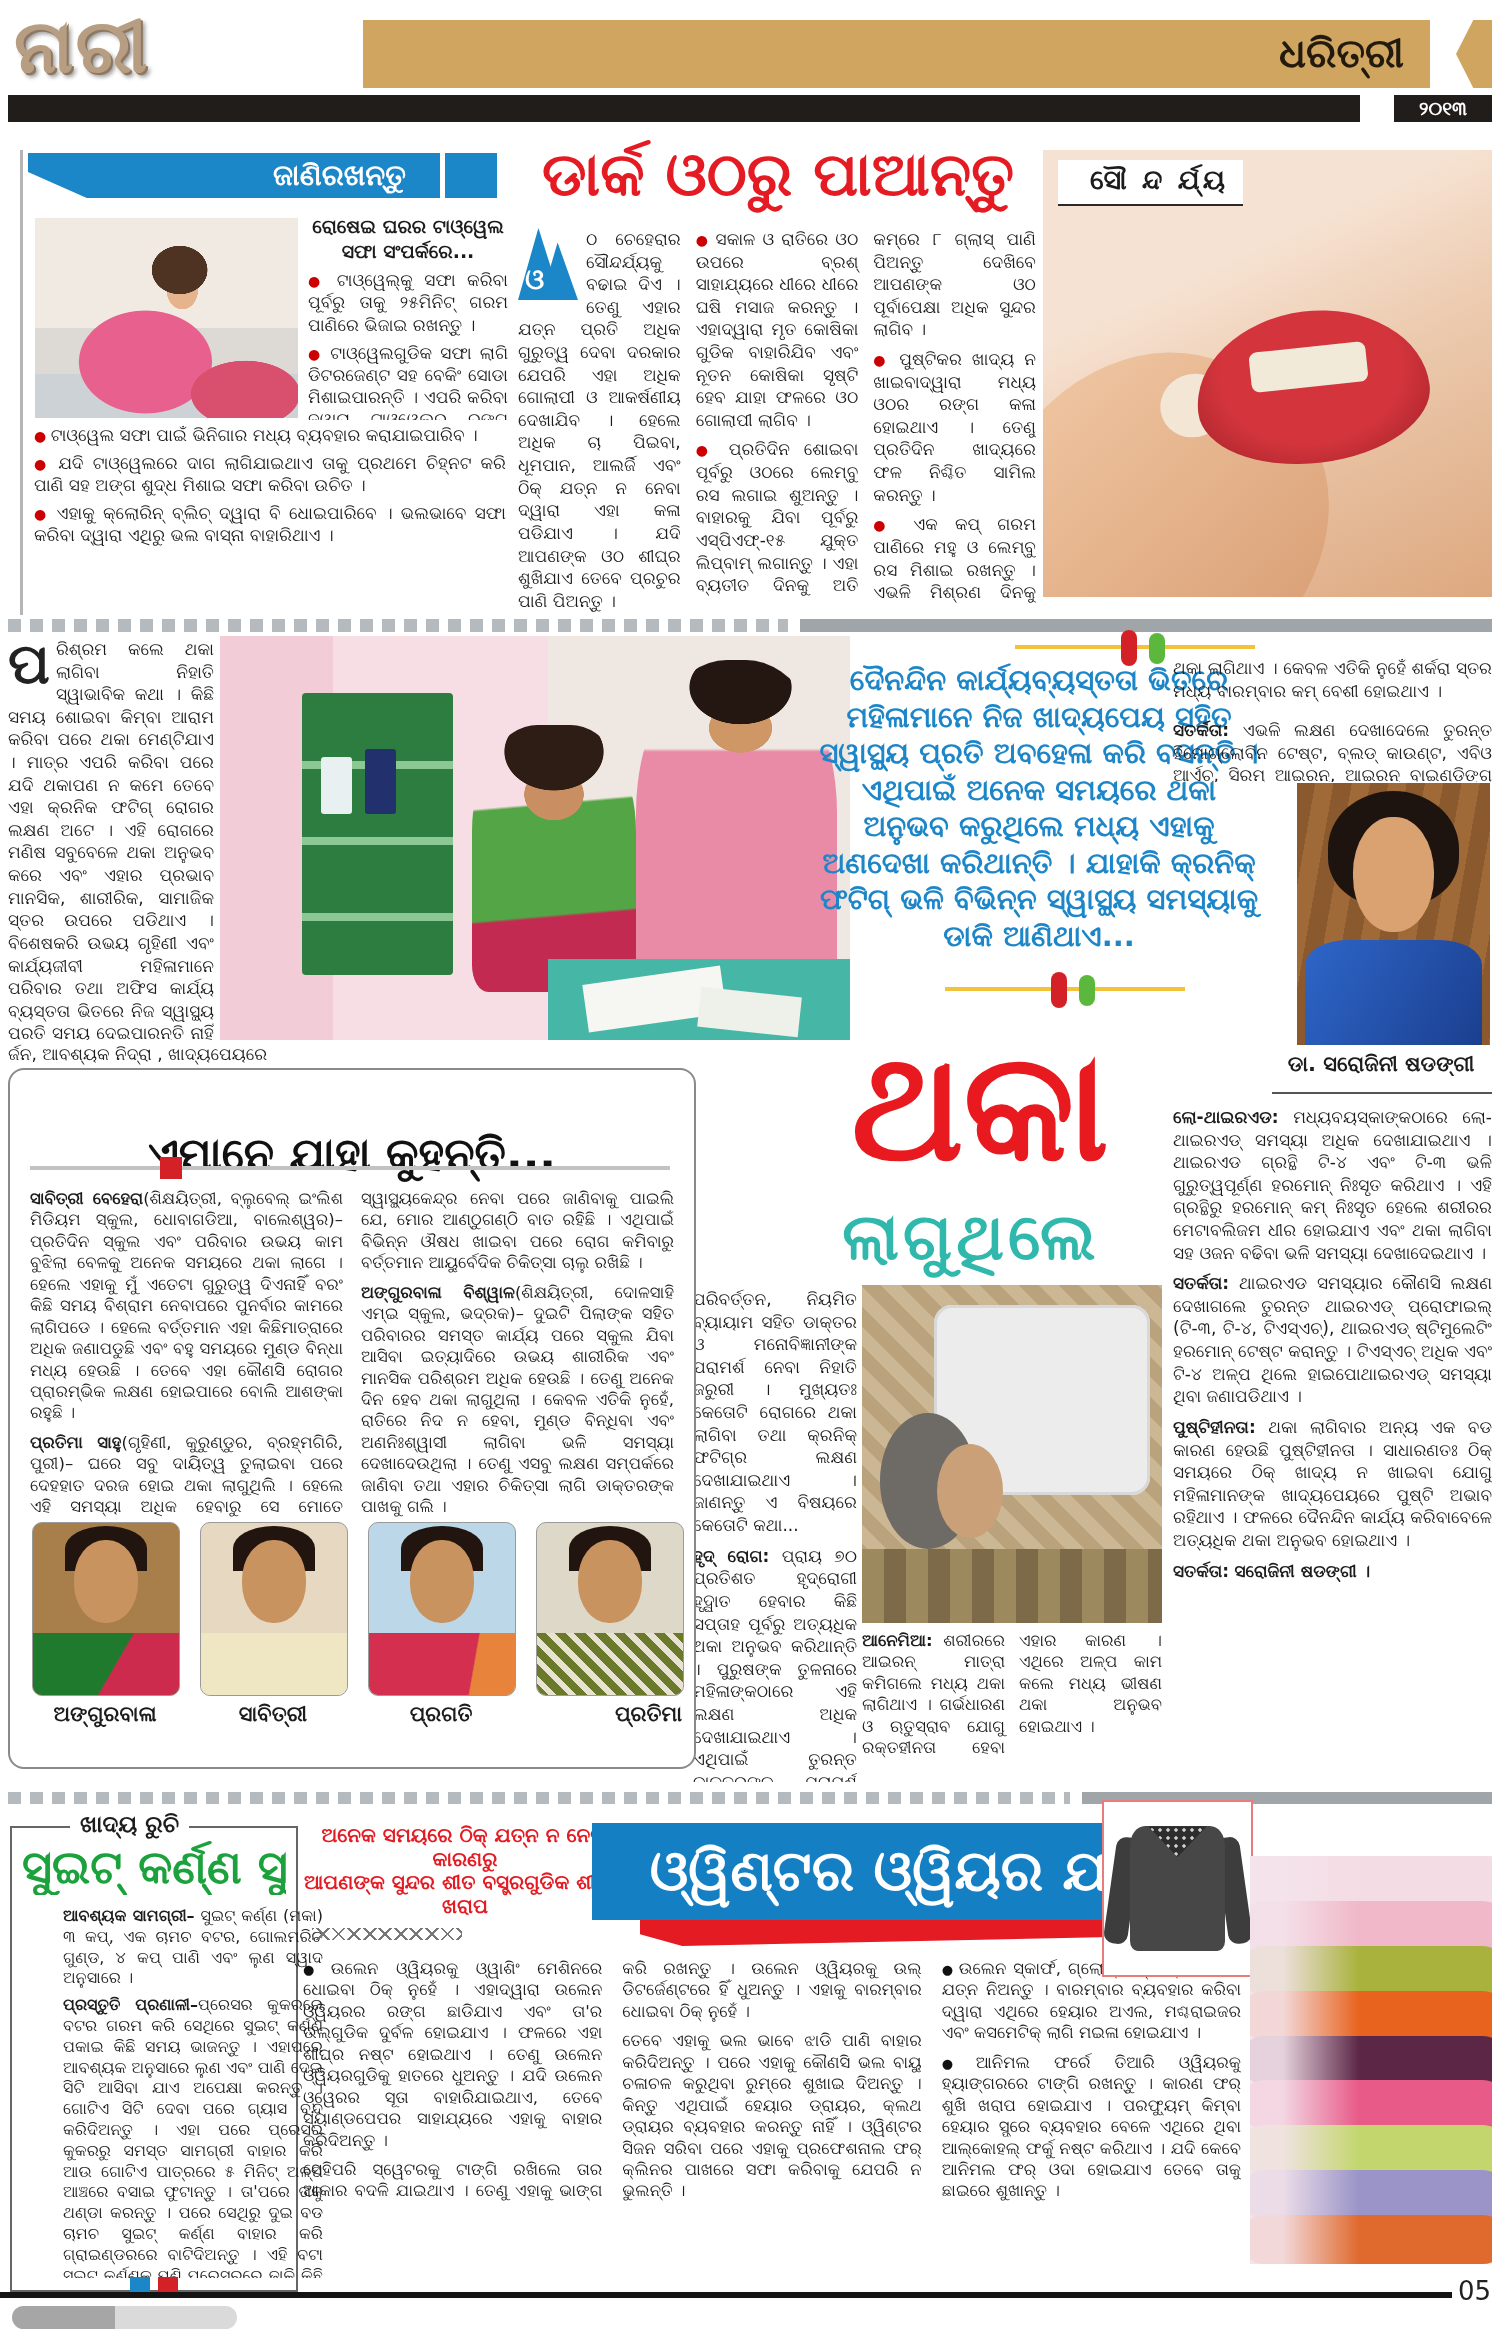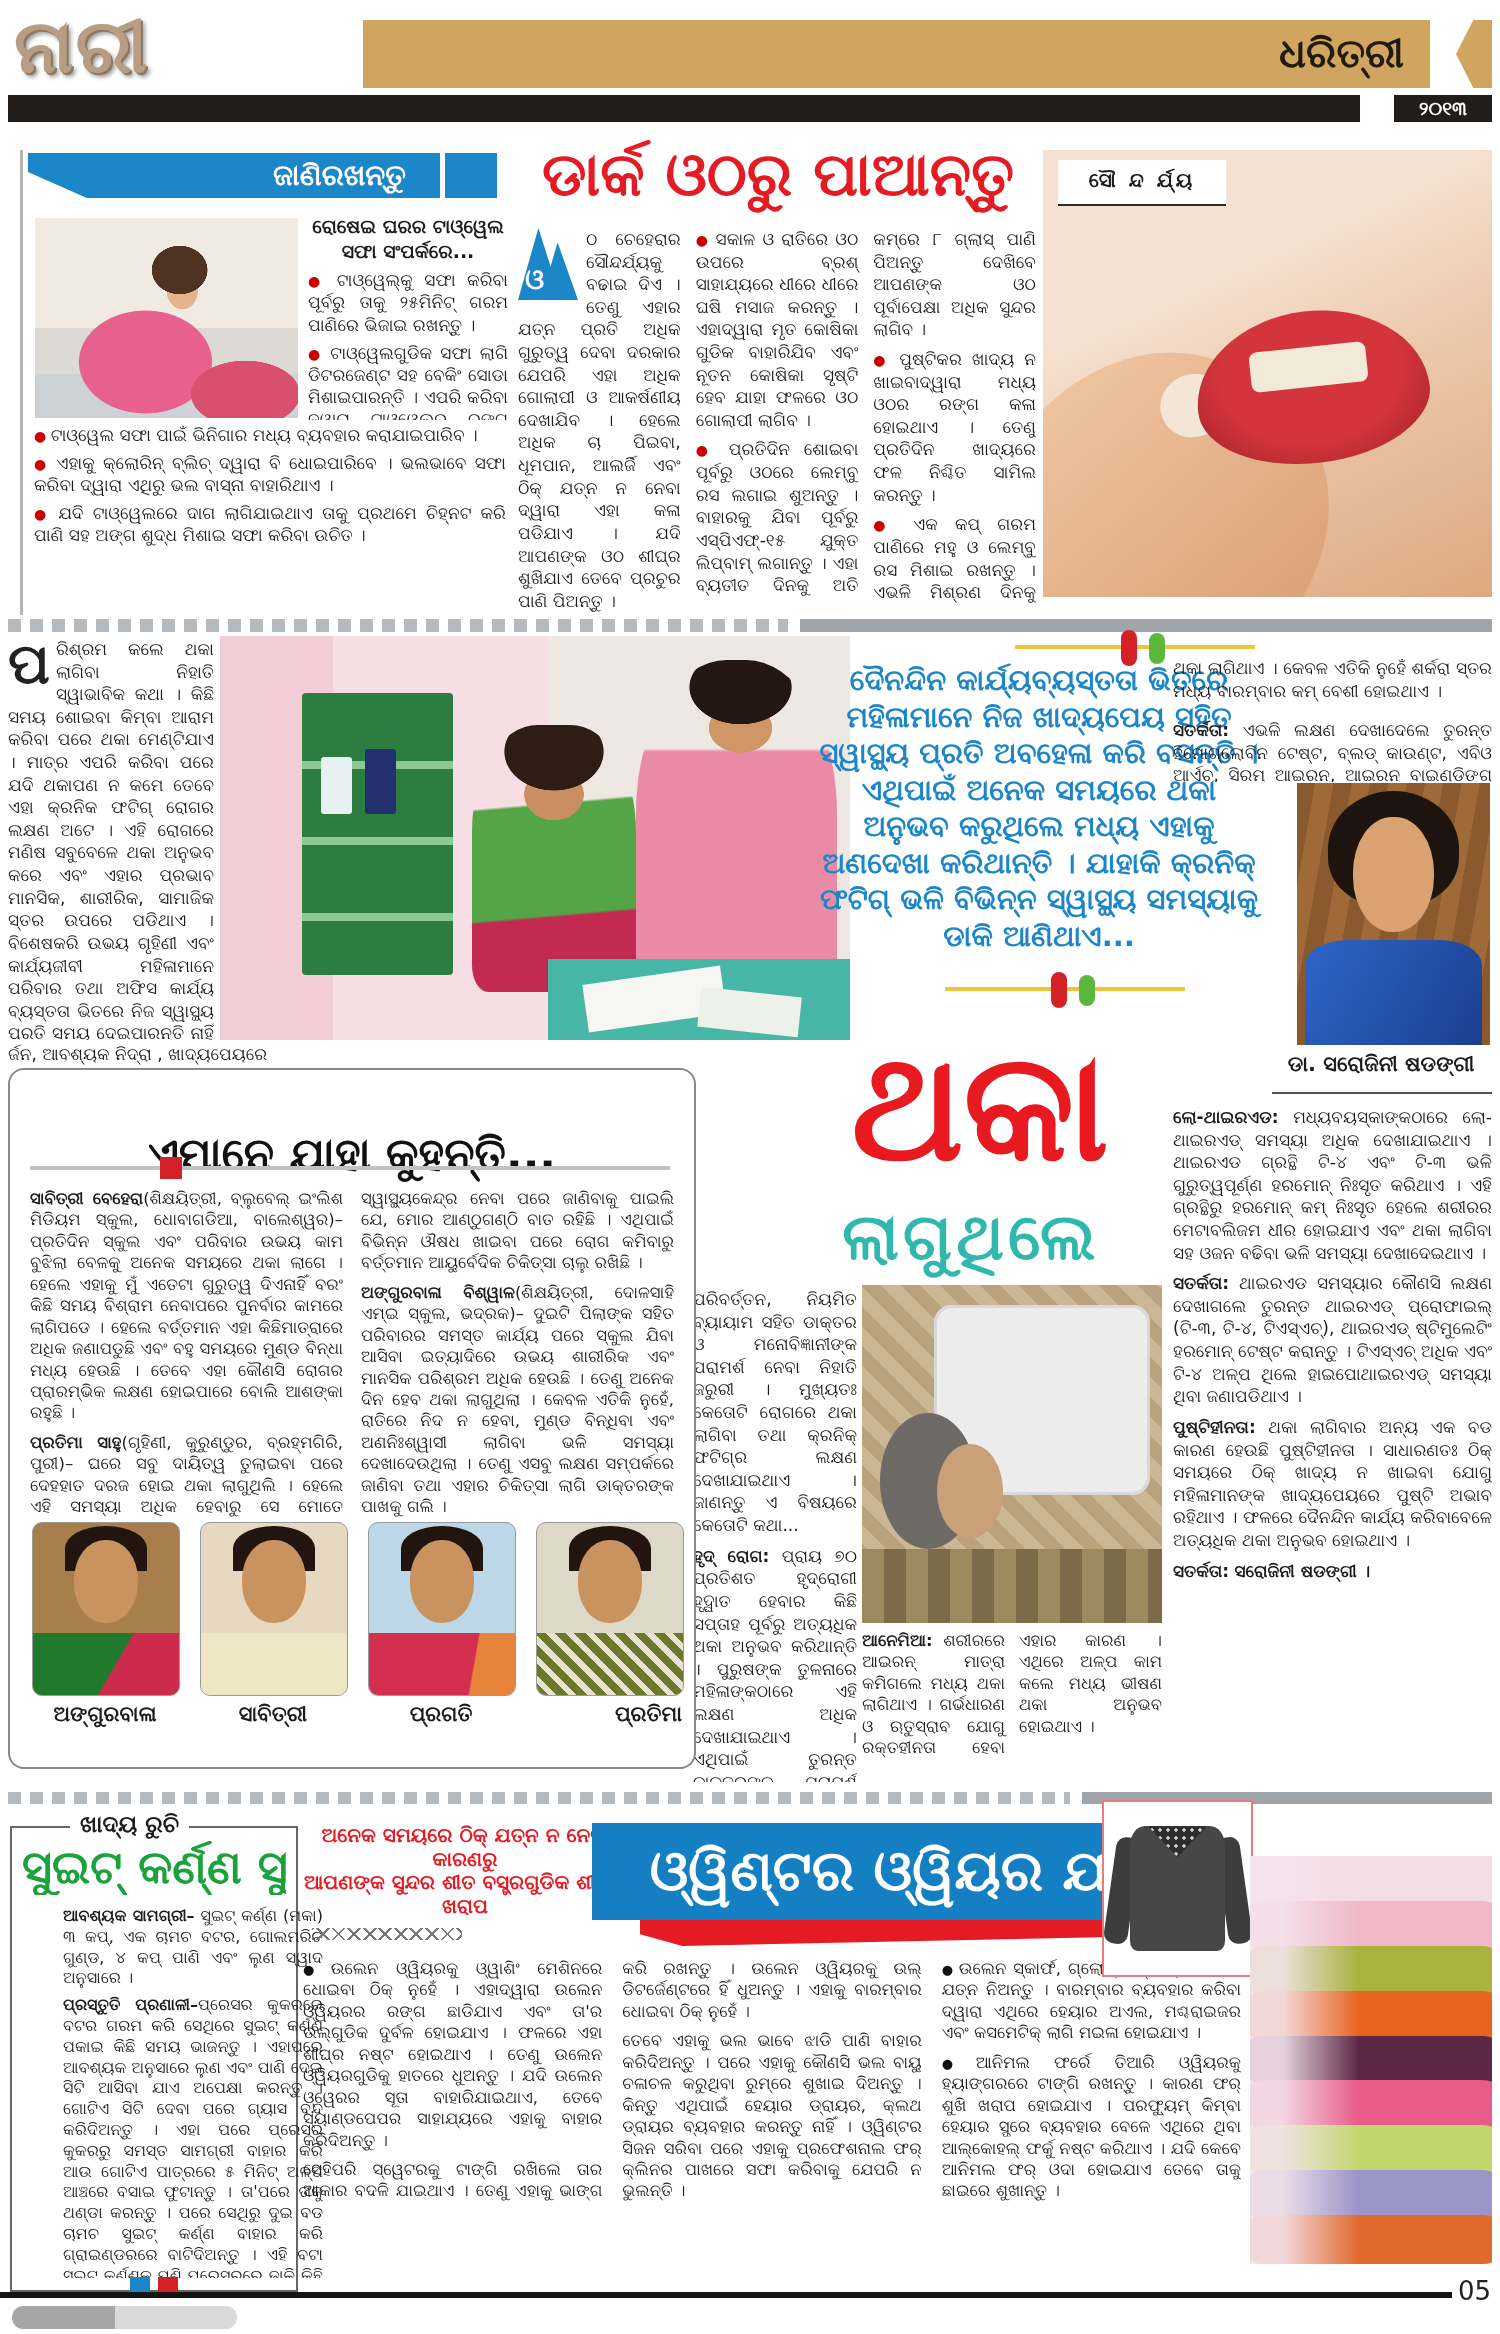--- a/index.html
+++ b/index.html
@@ -54,22 +54,22 @@
      color:#e41b23;text-align:center;line-height:88px;}
   .photo-lips{left:1043px;top:150px;width:449px;height:447px;
      background:linear-gradient(155deg,#f6e2d2 0 30%,#eccaae 55%,#dda87f 100%);}
   .lips{position:absolute;left:34%;top:36%;width:52%;height:34%;
      background:radial-gradient(ellipse at 50% 40%,#d4353c 0 55%,#9e1f28);border-radius:50%/58% 58% 42% 42%;
      transform:rotate(-7deg);}
   .teeth{position:absolute;left:46%;top:44%;width:26%;height:9%;background:#f2ead8;border-radius:8px;transform:rotate(-6deg);}
   .finger{position:absolute;left:-14%;top:44%;width:72%;height:88%;
      background:linear-gradient(100deg,#efc6a2,#d99e74);border-radius:45% 42% 32% 32%;transform:rotate(38deg);}
   .nail{position:absolute;left:26%;top:50%;width:15%;height:14%;background:#f4e6d5;border-radius:50%;transform:rotate(-22deg);}
-  .kicker{left:1058px;top:160px;width:168px;height:44px;background:#fff;font-size:20px;font-weight:bold;
-     letter-spacing:3px;line-height:40px;text-align:center;border-bottom:2px solid #2a2a2a;}
+  .kicker{left:1058px;top:160px;width:168px;height:44px;background:#fff;font-size:27px;font-weight:bold;
+     letter-spacing:3px;line-height:40px;text-align:center;border-bottom:2px solid #2a2a2a;padding-left:17px;}
   .beauty-body{left:518px;top:228px;width:518px;height:388px;column-count:3;column-gap:15px;
      font-size:17px;line-height:1.33;}
   .beauty-body p{margin:0 0 7px 0;}
   .dropO{float:left;width:60px;height:72px;margin:2px 8px 0 0;position:relative;}
   .dropO .t1{position:absolute;inset:0;background:#1b86c8;clip-path:polygon(34% 0,72% 100%,0 100%);}
   .dropO .t2{position:absolute;inset:0;background:#1b86c8;clip-path:polygon(66% 20%,100% 100%,38% 100%);}
   .dropO span{position:absolute;left:7px;bottom:2px;color:#fff;font-size:28px;font-weight:bold;z-index:2;}
 
   
   .fat-left{left:8px;top:638px;width:206px;height:402px;font-size:17px;line-height:1.33;}
@@ -210,22 +210,22 @@
   <div class="abs know-bar2"></div>
   <div class="abs photo-wash"></div>
   <div class="abs know-side clip">
     <p class="lead prel">ରୋଷେଇ ଘରର ଟାଓ୍ୱେଲ
 ସଫା ସଂପର୍କରେ...</p>
     <p class="bl just">ଟାଓ୍ୱେଲ୍କୁ ସଫା କରିବା ପୂର୍ବରୁ ତାକୁ ୨୫ମିନିଟ୍ ଗରମ ପାଣିରେ ଭିଜାଇ ରଖନ୍ତୁ ।</p>
     <p class="bl just">ଟାଓ୍ୱେଲଗୁଡିକ ସଫା ଲାଗି ଡିଟରଜେଣ୍ଟ ସହ ବେକିଂ ସୋଡା ମିଶାଇପାରନ୍ତି । ଏପରି କରିବା ଦ୍ୱାରା ଟାଓ୍ୱେଲର ରଙ୍ଗ ପୁଣିଥରେ ଫେରି ଆସିଥାଏ ।</p>
   </div>
   <div class="abs know-bottom clip">
     <p class="bl just">ଟାଓ୍ୱେଲ ସଫା ପାଇଁ ଭିନିଗାର ମଧ୍ୟ ବ୍ୟବହାର କରାଯାଇପାରିବ ।</p>
+    <p class="bl just">ଯଦି ଟାଓ୍ୱେଲରେ ଦାଗ ଲାଗିଯାଇଥାଏ ତାକୁ ପ୍ରଥମେ ଚିହ୍ନଟ କରି ପାଣି ସହ ଅଙ୍ଗ ଶୁଦ୍ଧ ମିଶାଇ ସଫା କରିବା ଉଚିତ ।</p>
     <p class="bl just">ଏହାକୁ କ୍ଲୋରିନ୍ ବ୍ଲିଚ୍ ଦ୍ୱାରା ବି ଧୋଇପାରିବେ । ଭଲଭାବେ ସଫା କରିବା ଦ୍ୱାରା ଏଥିରୁ ଭଲ ବାସ୍ନା ବାହାରିଥାଏ ।</p>
-    <p class="bl just">ଯଦି ଟାଓ୍ୱେଲରେ ଦାଗ ଲାଗିଯାଇଥାଏ ତାକୁ ପ୍ରଥମେ ଚିହ୍ନଟ କରି ପାଣି ସହ ଅଙ୍ଗ ଶୁଦ୍ଧ ମିଶାଇ ସଫା କରିବା ଉଚିତ ।</p>
   </div>
 
   <div class="abs beauty-head clip">ଡାର୍କ ଓଠରୁ ପାଆନ୍ତୁ ମୁକ୍ତି</div>
   <div class="abs photo-lips clip">
     <div class="finger"></div>
     <div class="nail"></div>
     <div class="lips"></div>
     <div class="teeth"></div>
   </div>
   <div class="abs kicker clip">ସୌ ନ୍ଦ ର୍ଯ୍ୟ</div>

